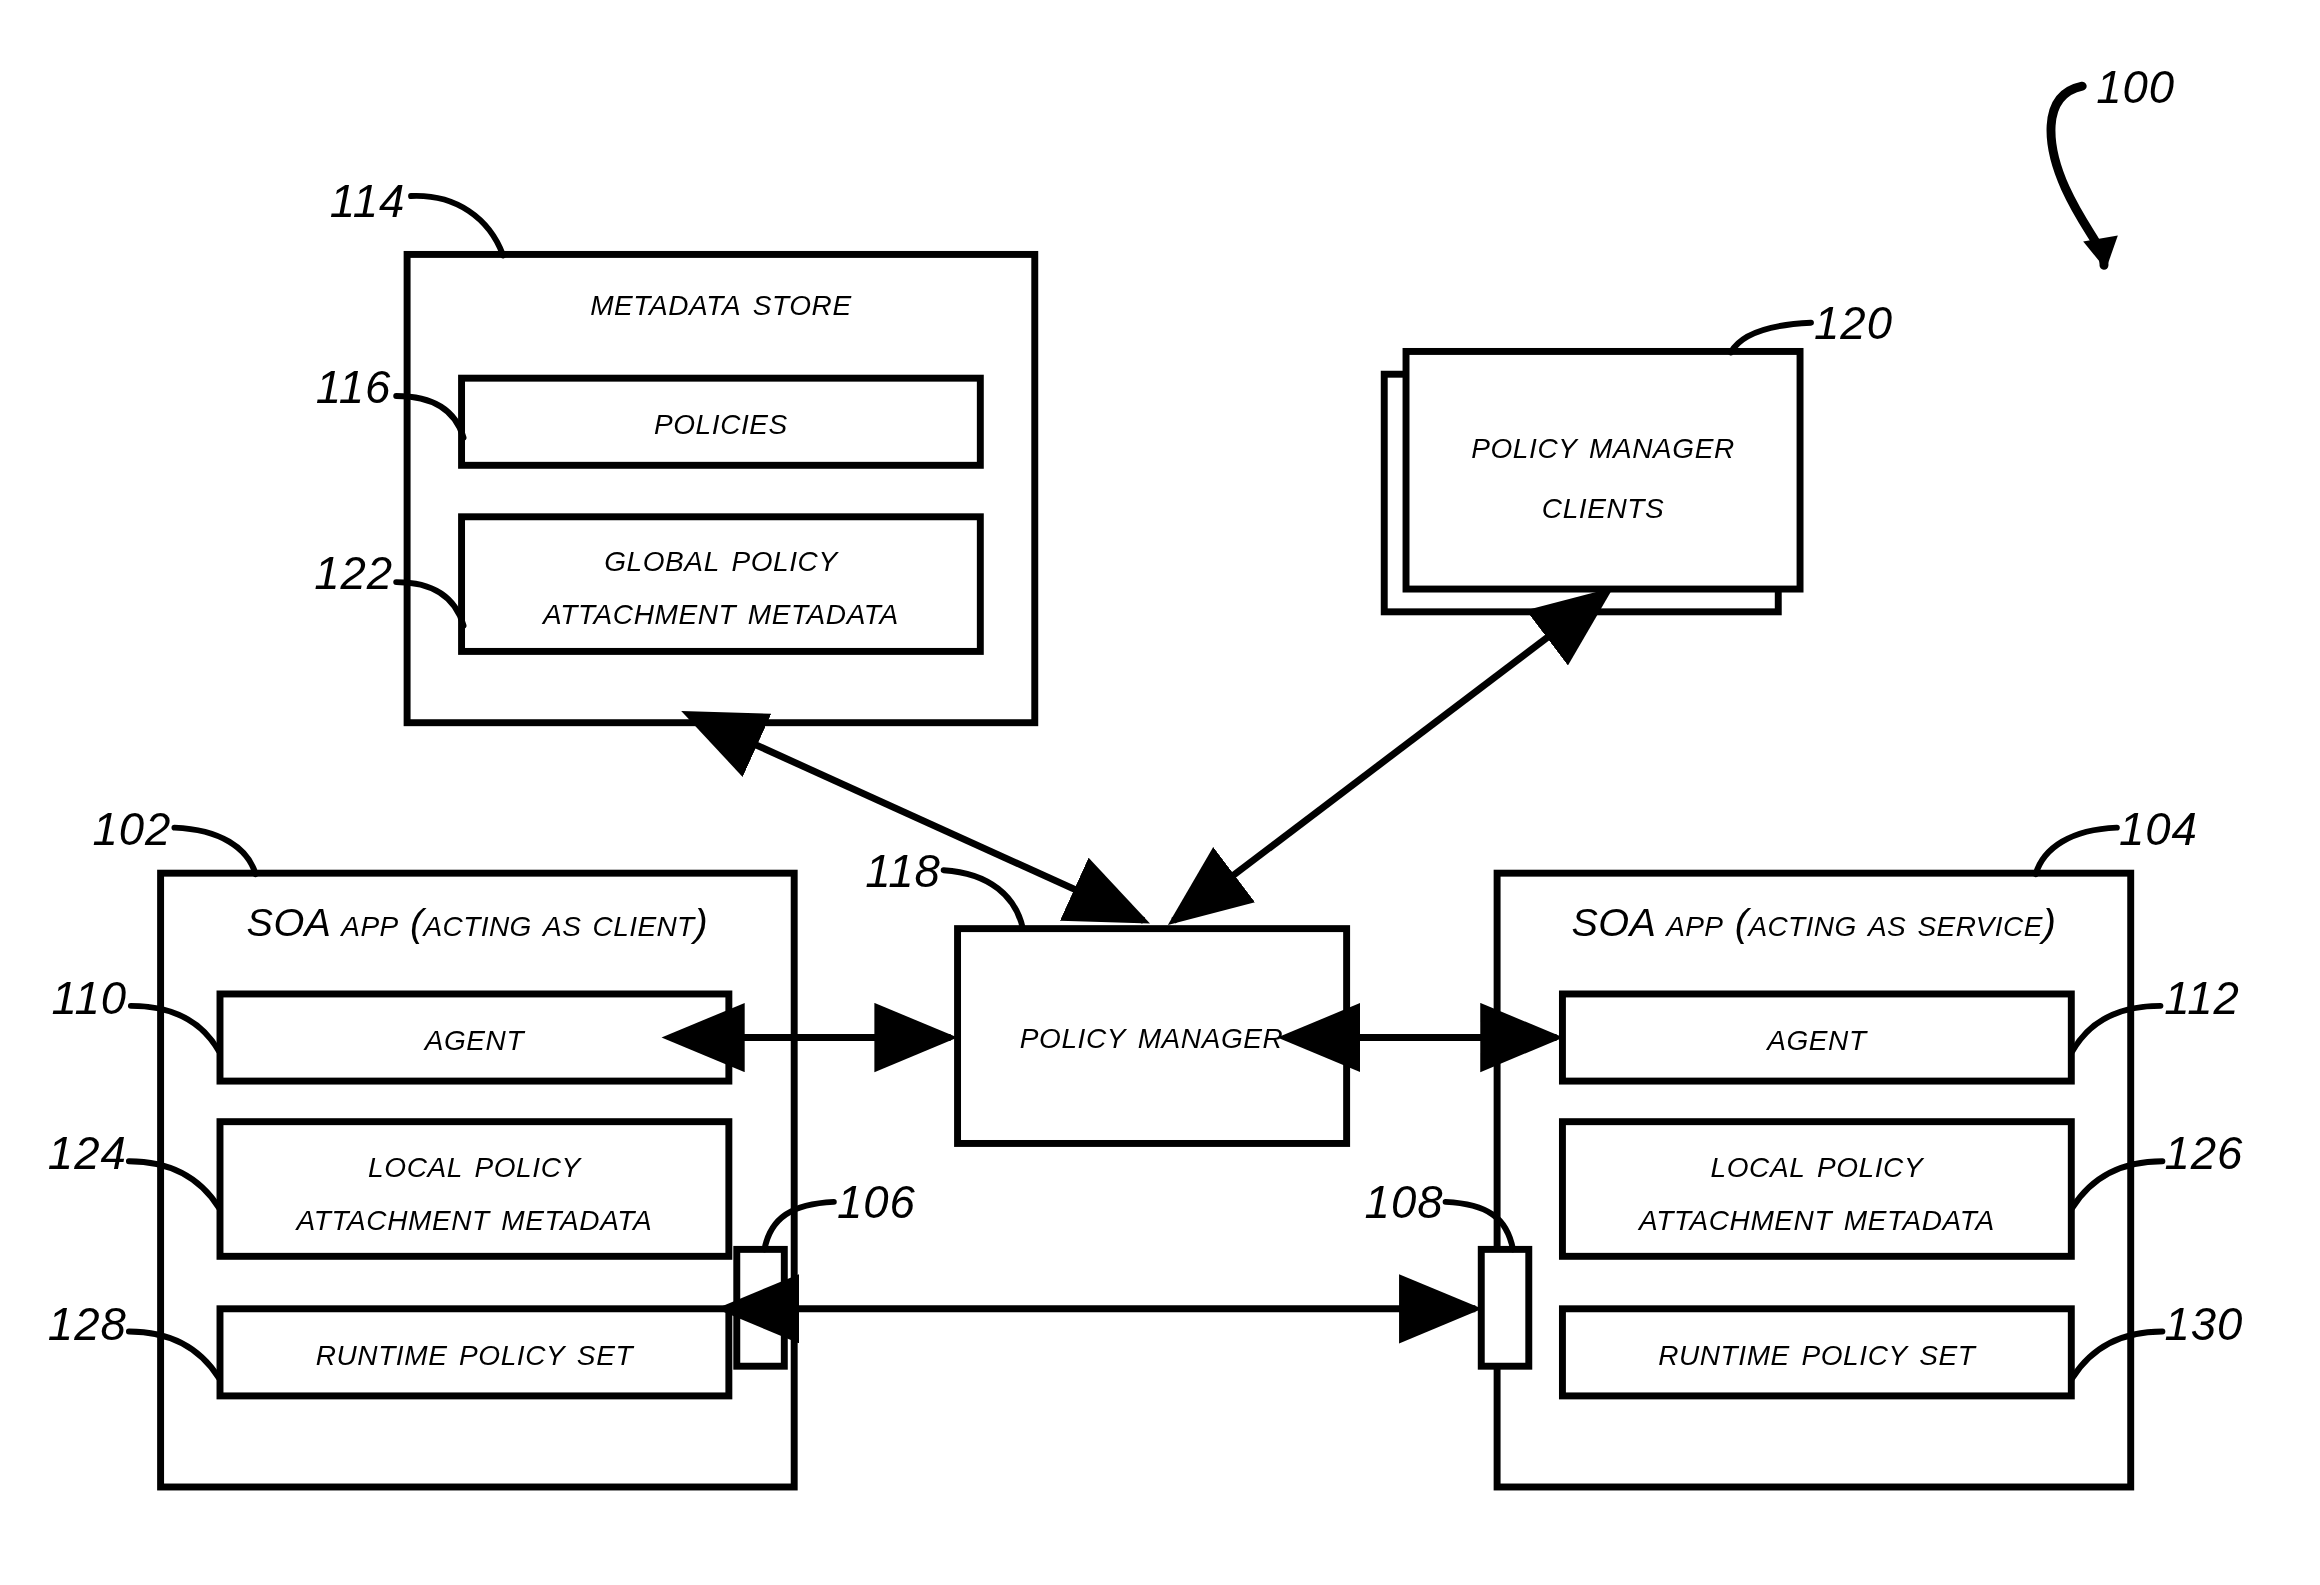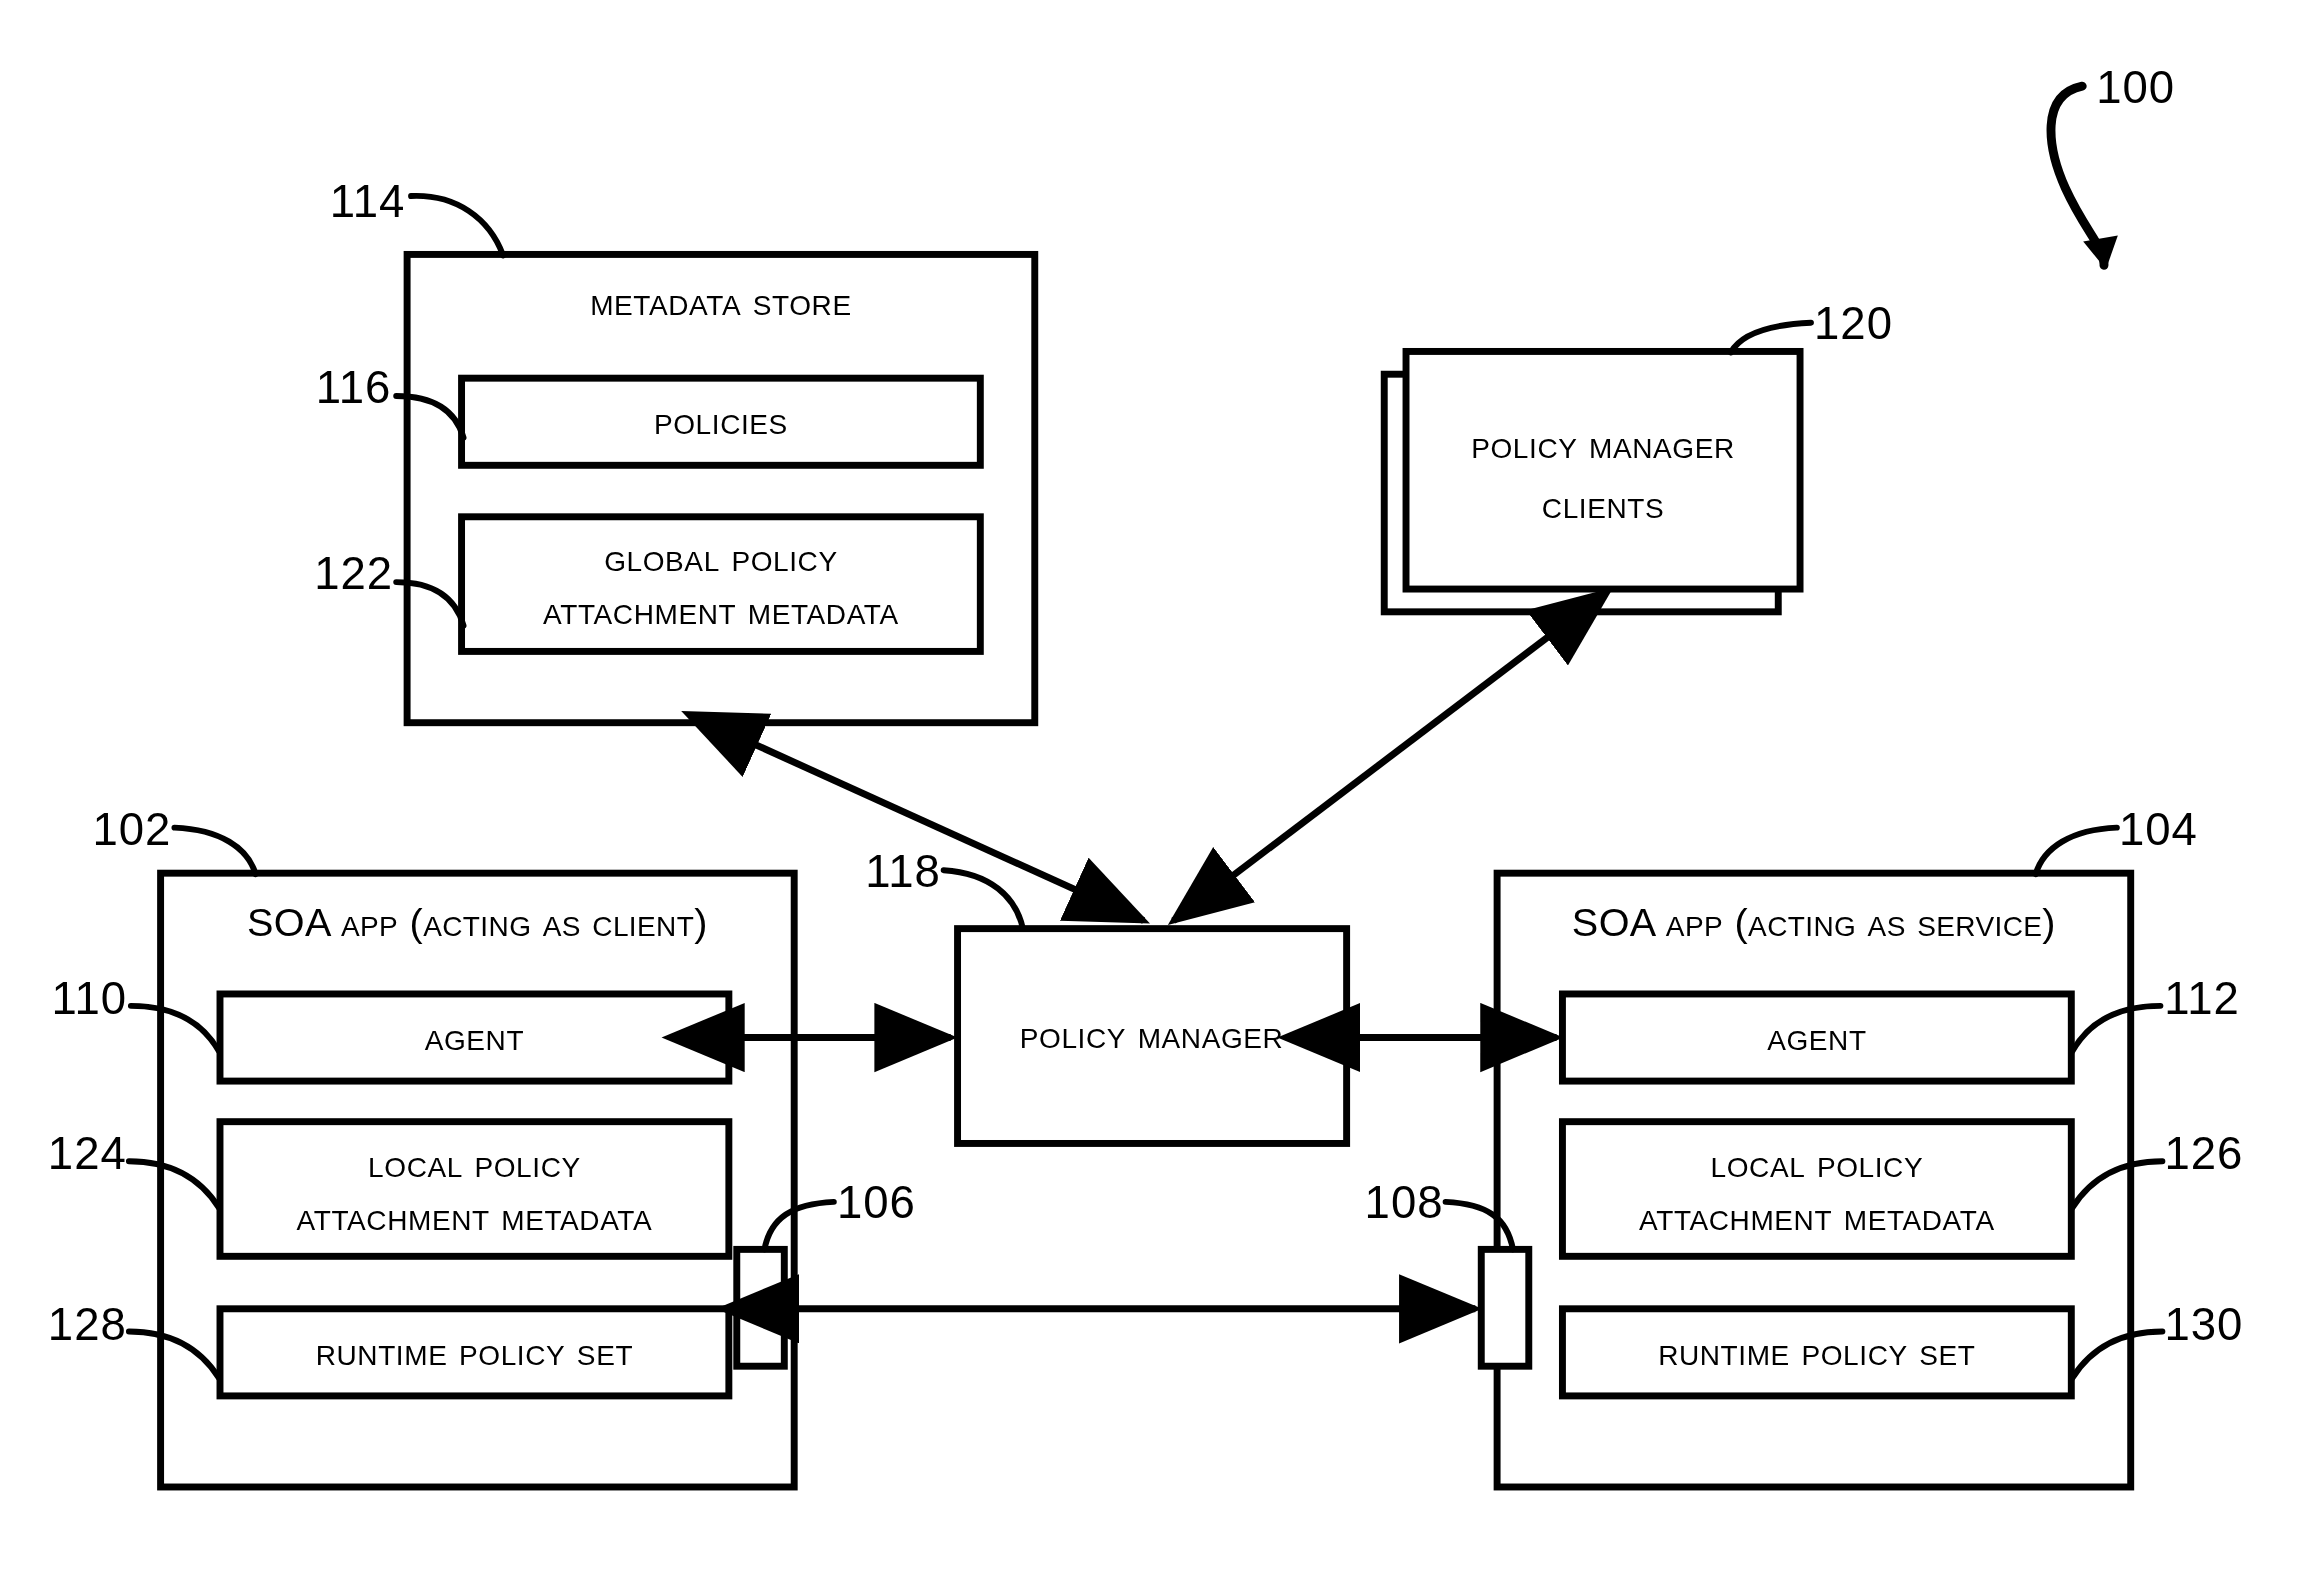--- a/index.html
+++ b/index.html
@@ -10,20 +10,21 @@
   }
   body {
     font-family: "Liberation Sans", sans-serif;
   }
   #diagram-root {
     position: relative;
     width: 2321px;
     height: 1585px;
     background: #ffffff;
     overflow: hidden;
+    font-style: italic;
   }
   svg#figure {
     display: block;
     width: 2321px;
     height: 1585px;
   }
   
   .box {
     fill: #ffffff;
     stroke: #000000;

